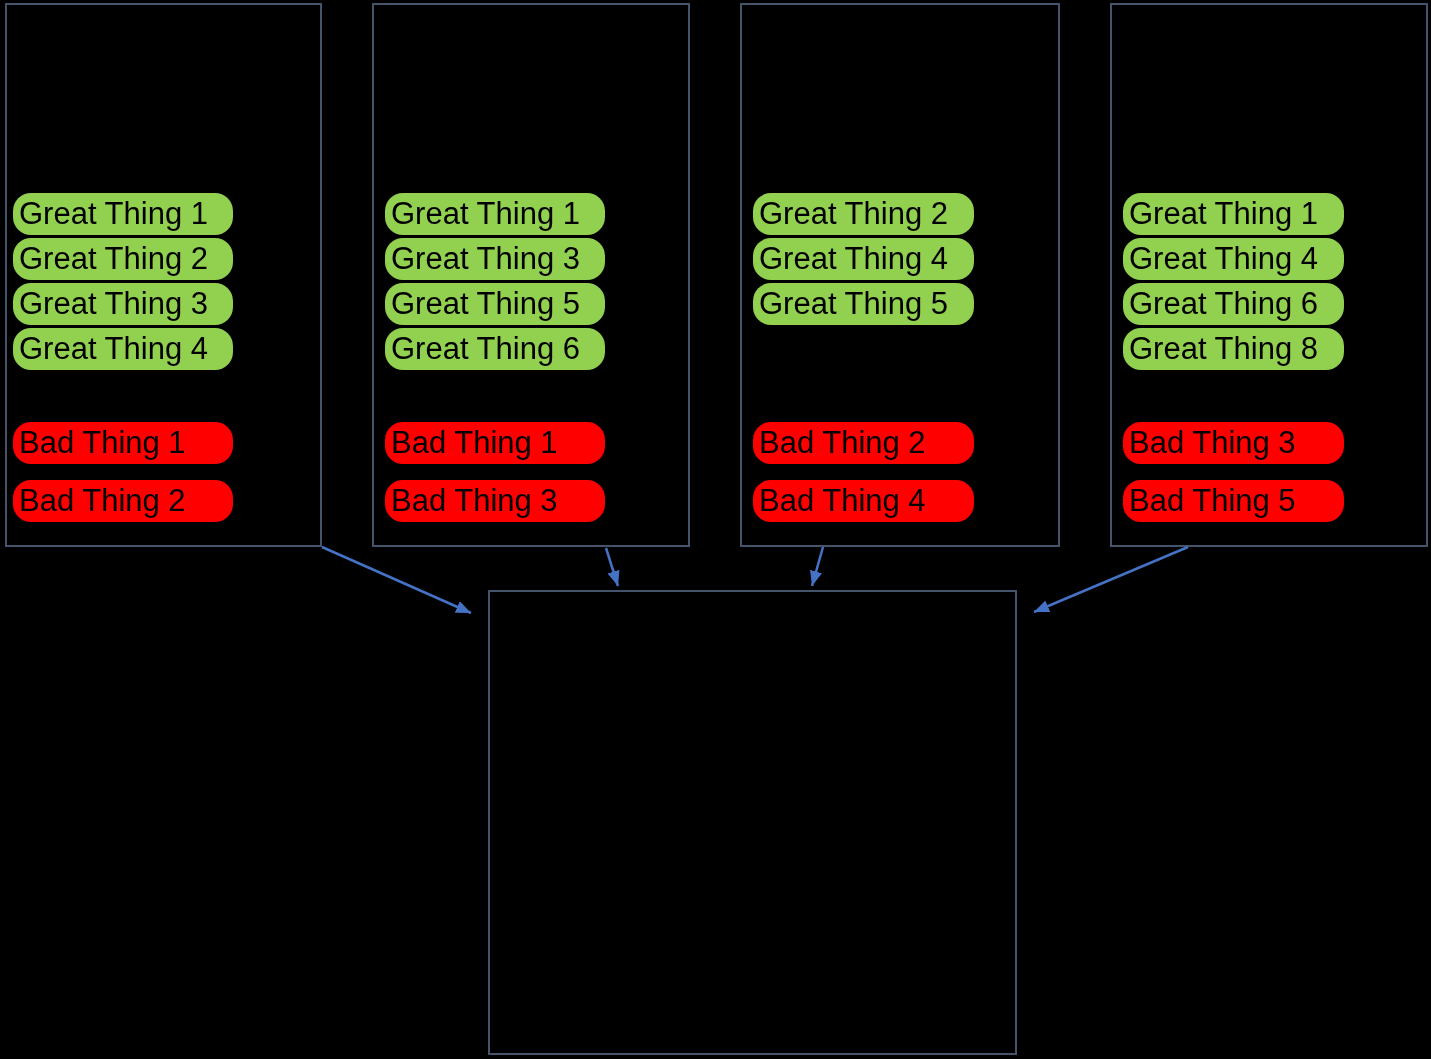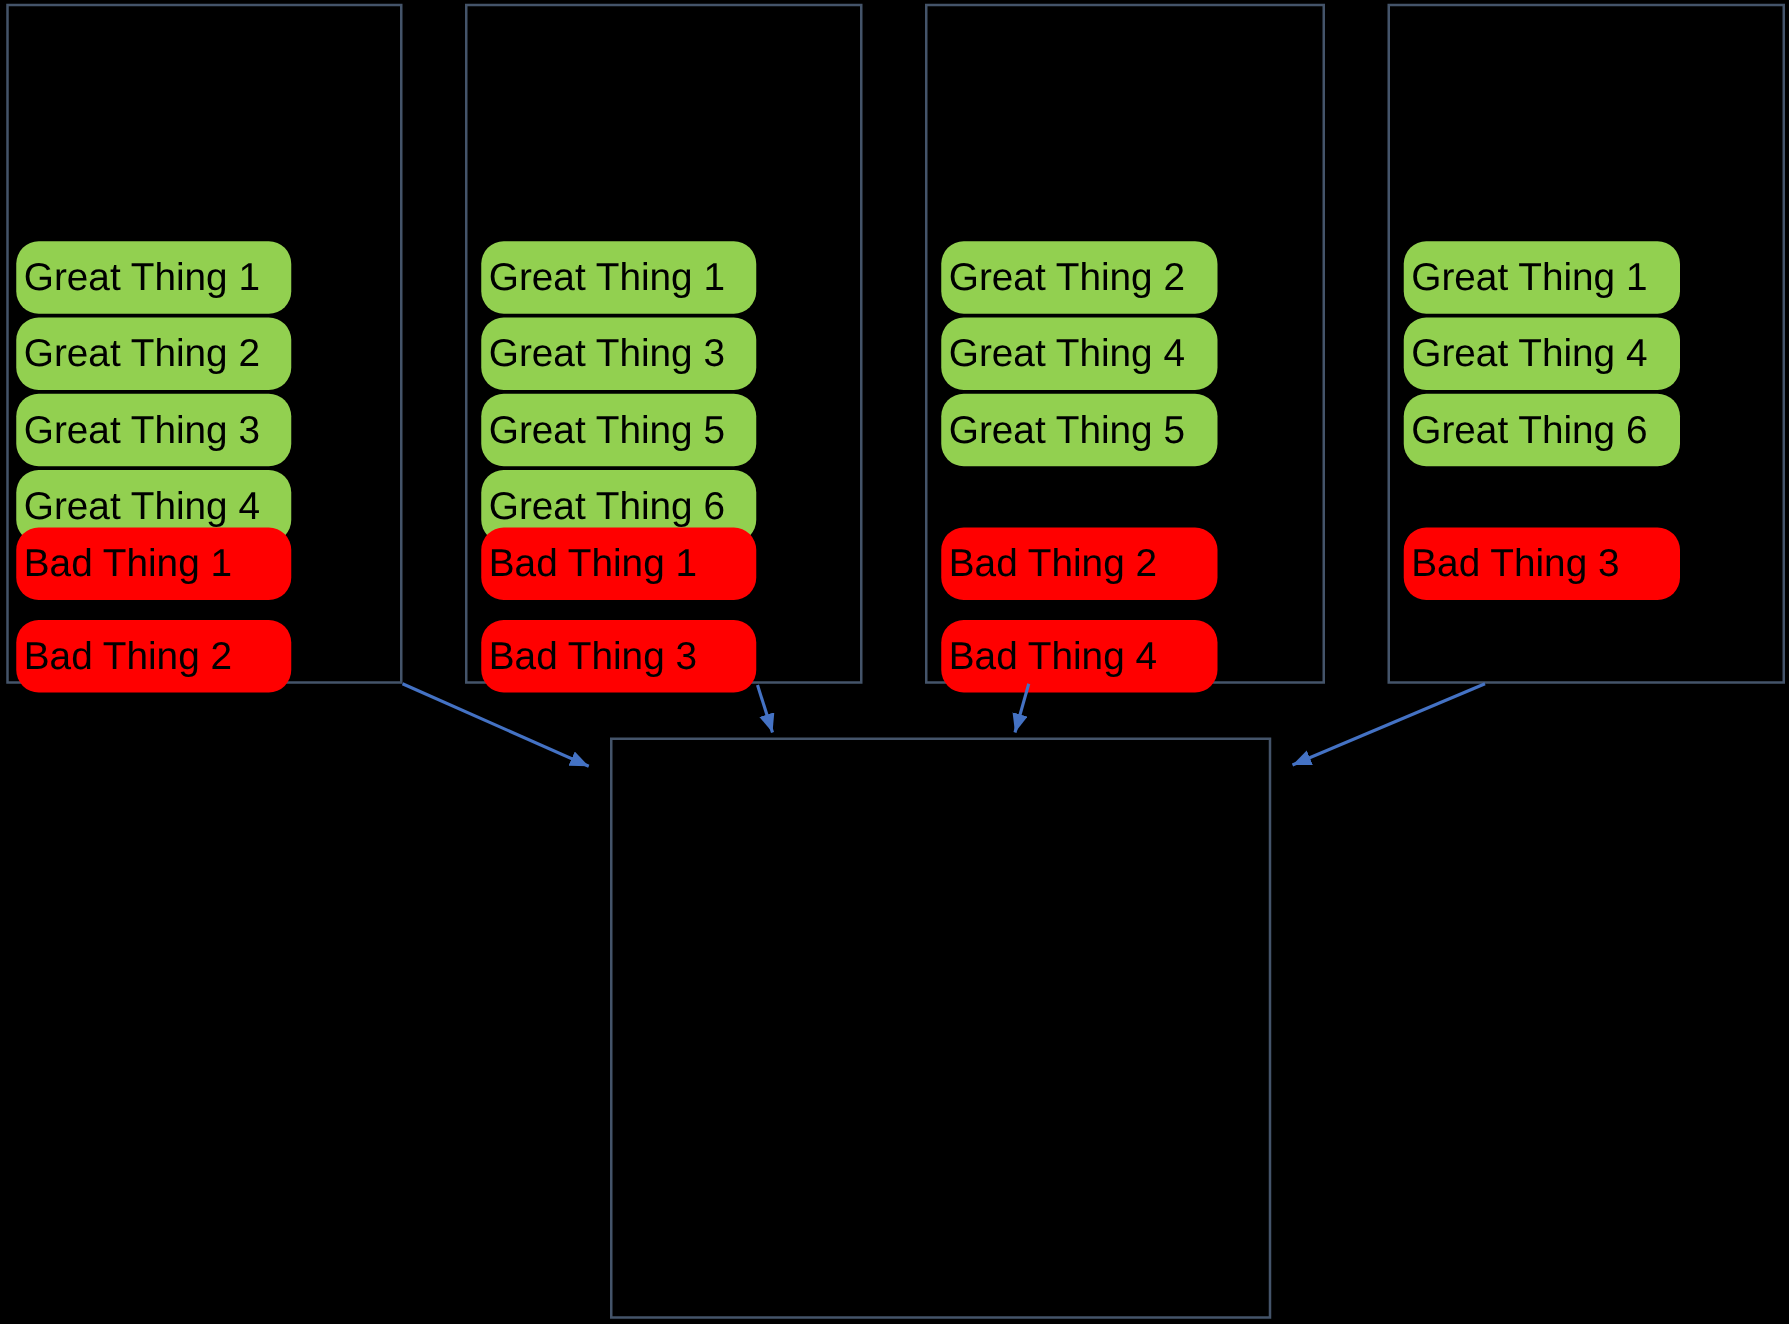--- a/index.html
+++ b/index.html
@@ -25,21 +25,21 @@
     box-sizing:border-box;
   }
   .stack{
     position:absolute;
     display:flex;
     flex-direction:column;
     gap:3px;
     width:220px;
   }
   .row{
-    height:58px;
+    height:42px;
     display:flex;
     align-items:center;
     padding-left:6px;
     box-sizing:border-box;
     font-size:31px;
     line-height:42px;
     color:var(--label-text);
     white-space:nowrap;
     border-radius:18px;
   }
@@ -92,23 +92,25 @@
   </div>
   <div class="stack" style="left:753px;top:409px;width:221px;">
     <div class="row bad">Bad Thing 2</div>
     <div class="row bad">Bad Thing 4</div>
   </div>
 
   <div class="stack" style="left:1123px;top:193px;width:221px;">
     <div class="row great">Great Thing 1</div>
     <div class="row great">Great Thing 4</div>
     <div class="row great">Great Thing 6</div>
+    <div class="row great">Great Thing 8</div>
   </div>
   <div class="stack" style="left:1123px;top:409px;width:221px;">
     <div class="row bad">Bad Thing 3</div>
+    <div class="row bad">Bad Thing 5</div>
   </div>
 
   <div class="summary-box" style="left:488px;top:590px;width:529px;height:465px;"></div>
 
   <svg class="connectors" viewBox="0 0 1431 1059">
     <defs>
       <marker id="ah" markerWidth="7" markerHeight="6" refX="6" refY="2.5" orient="auto">
         <path class="head" d="M0,0 L6,2.5 L0,5 Z"></path>
       </marker>
     </defs>

